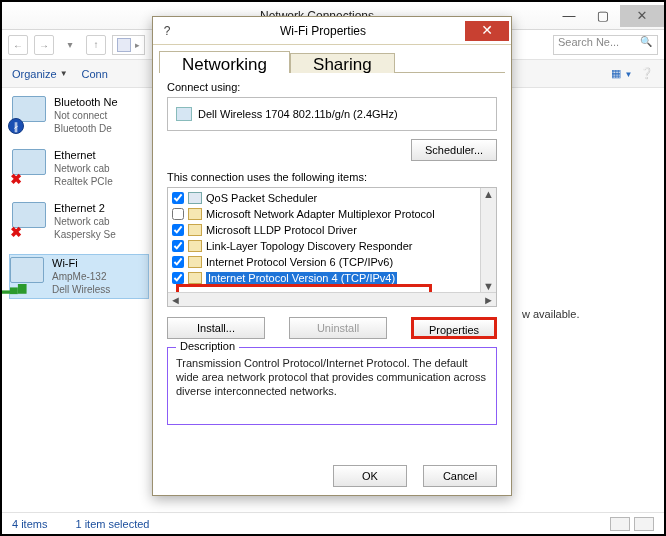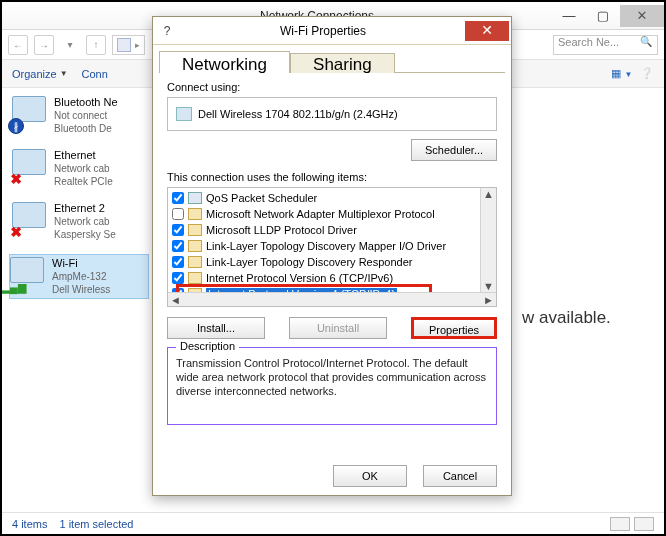--- a/index.html
+++ b/index.html
@@ -33,23 +33,23 @@
 .adapter .nic { width:34px; height:26px; background:#cfe3f2; border:1px solid #7aa7c9; border-radius:2px; }
 .adapter .overlay { position:absolute; bottom:-2px; left:-4px; width:16px; height:16px; border-radius:50%; display:flex; align-items:center; justify-content:center; font-size:10px; }
 .adapter .ov-bt { background:#1a4fb3; color:#fff; border:1px solid #123a84; }
 .adapter .ov-x { color:#d11; font-weight:bold; font-size:14px; background:none; }
 .adapter .ov-wifi { color:#2c9a2c; font-size:11px; background:none; }
 .adapter.selected { background:#cde6f8; outline:1px solid #9ac8eb; padding:2px 2px 2px 0; margin-left:-2px; }
 .adapter .info { line-height:13px; white-space:nowrap; overflow:hidden; }
 .adapter .name { color:#000; }
 .adapter .sub { color:#666; font-size:10px; }
 
-.right-pane-note { position:absolute; left:520px; top:220px; font-size:17px; color:#333; white-space:nowrap; }
-
-.statusbar { position:absolute; bottom:0; left:0; right:0; height:22px; border-top:1px solid #e2e2e2; display:flex; align-items:center; padding:0 10px; gap:12px; font-size:11px; background:#fff; }
+.right-pane-note { position:absolute; left:520px; top:220px; font-size:11px; color:#333; white-space:nowrap; }
+
+.statusbar { position:absolute; bottom:0; left:0; right:0; height:22px; border-top:1px solid #e2e2e2; display:flex; align-items:center; padding:0 10px; gap:28px; font-size:11px; background:#fff; }
 .statusbar .count,.statusbar .sel { color:#1a4d9c; }
 .statusbar .icons { margin-left:auto; display:flex; gap:4px; }
 .statusbar .sb-icon { width:20px; height:14px; border:1px solid #b7b7b7; background:#f3f3f3; }
 
 
 .dialog { position:absolute; left:150px; top:14px; width:360px; height:480px; background:#fff; border:1px solid #9a8f6f; box-shadow:0 4px 12px rgba(0,0,0,.3); }
 .dialog-titlebar { height:28px; background:#fff; display:flex; align-items:center; justify-content:space-between; border-bottom:1px solid #d8cfb1; }
 .dialog-titlebar .title { flex:1; text-align:center; font-size:12px; }
 .dialog-titlebar .close-btn { width:44px; height:20px; background:#c84031; color:#fff; text-align:center; line-height:18px; font-size:14px; margin-right:2px; }
 .dialog-titlebar .help-btn { width:28px; text-align:center; color:#444; font-size:12px; }
@@ -230,25 +230,20 @@
             <span class="txt">Microsoft Network Adapter Multiplexor Protocol</span>
           </div>
           <div class="item-row">
             <input type="checkbox" checked="" style="">
             <span class="ic-net"></span>
             <span class="txt">Microsoft LLDP Protocol Driver</span>
           </div>
           <div class="item-row">
             <input type="checkbox" checked="" style="">
             <span class="ic-net"></span>
-            <span class="txt">Link-Layer Topology Discovery Mapper I/O Driver</span>
-          </div>
-          <div class="item-row">
-            <input type="checkbox" checked="" style="">
-            <span class="ic-net"></span>
             <span class="txt">Link-Layer Topology Discovery Responder</span>
           </div>
           <div class="item-row">
             <input type="checkbox" checked="" style="">
             <span class="ic-net"></span>
             <span class="txt">Internet Protocol Version 6 (TCP/IPv6)</span>
           </div>
           <div class="item-row selected-blue">
             <input type="checkbox" checked="" style="">
             <span class="ic-net"></span>

